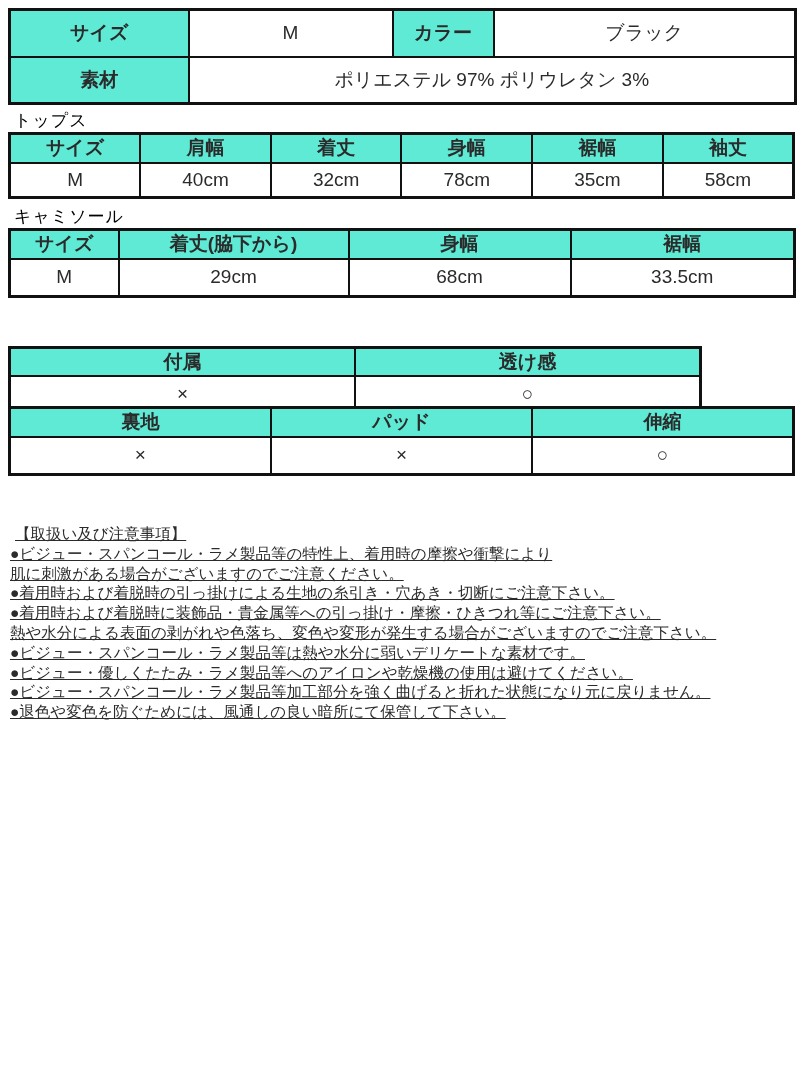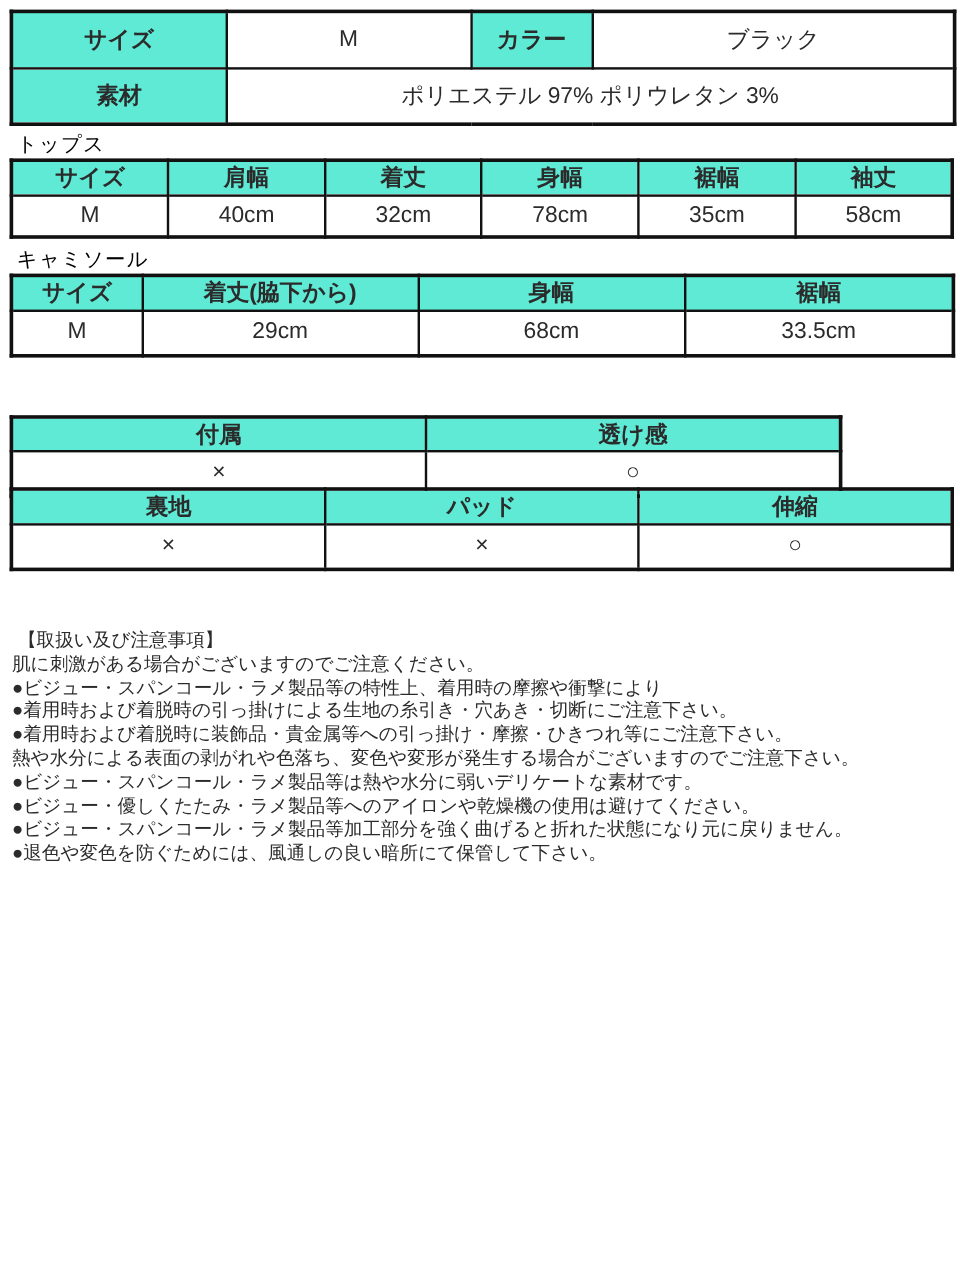--- a/index.html
+++ b/index.html
@@ -24,21 +24,21 @@
   }
   td.val{background:#ffffff;}
   .mark{font-size:21px;}
   .section-label{
     font-size:17px;color:#000000;letter-spacing:1px;
   }
   #notes-block{
     font-size:15.5px;line-height:19.8px;color:#2b2b2b;
     white-space:nowrap;
   }
-  #notes-block .note-line{height:19.8px;}
+  #notes-block .note-line{height:19.8px;text-decoration:underline;}
 </style>
 </head>
 <body>
 
 <table class="spec abs" style="top:8px;left:8px;width:786px;">
   <colgroup>
       <col style="width:179px">
       <col style="width:204px">
       <col style="width:101px">
       <col style="width:302px">
@@ -128,22 +128,22 @@
   <tr style="height:38px">
     <td class="val mark">×</td>
     <td class="val mark">×</td>
     <td class="val mark">○</td>
   </tr>
 </tbody>
   </table>
 
 <div id="notes-block" class="abs" style="top:524px;left:10px;width:786px;">
   <div class="note-line" style="padding-left:5px;">【取扱い及び注意事項】</div>
+  <div class="note-line">●ビジュー・スパンコール・ラメ製品等の特性上、着用時の摩擦や衝撃により</div>
   <div class="note-line">肌に刺激がある場合がございますのでご注意ください。</div>
-  <div class="note-line">●ビジュー・スパンコール・ラメ製品等の特性上、着用時の摩擦や衝撃により</div>
   <div class="note-line">●着用時および着脱時の引っ掛けによる生地の糸引き・穴あき・切断にご注意下さい。</div>
   <div class="note-line">●着用時および着脱時に装飾品・貴金属等への引っ掛け・摩擦・ひきつれ等にご注意下さい。</div>
   <div class="note-line">熱や水分による表面の剥がれや色落ち、変色や変形が発生する場合がございますのでご注意下さい。</div>
   <div class="note-line">●ビジュー・スパンコール・ラメ製品等は熱や水分に弱いデリケートな素材です。</div>
   <div class="note-line">●ビジュー・優しくたたみ・ラメ製品等へのアイロンや乾燥機の使用は避けてください。</div>
   <div class="note-line">●ビジュー・スパンコール・ラメ製品等加工部分を強く曲げると折れた状態になり元に戻りません。</div>
   <div class="note-line">●退色や変色を防ぐためには、風通しの良い暗所にて保管して下さい。</div>
 </div>
 
 </body></html>

